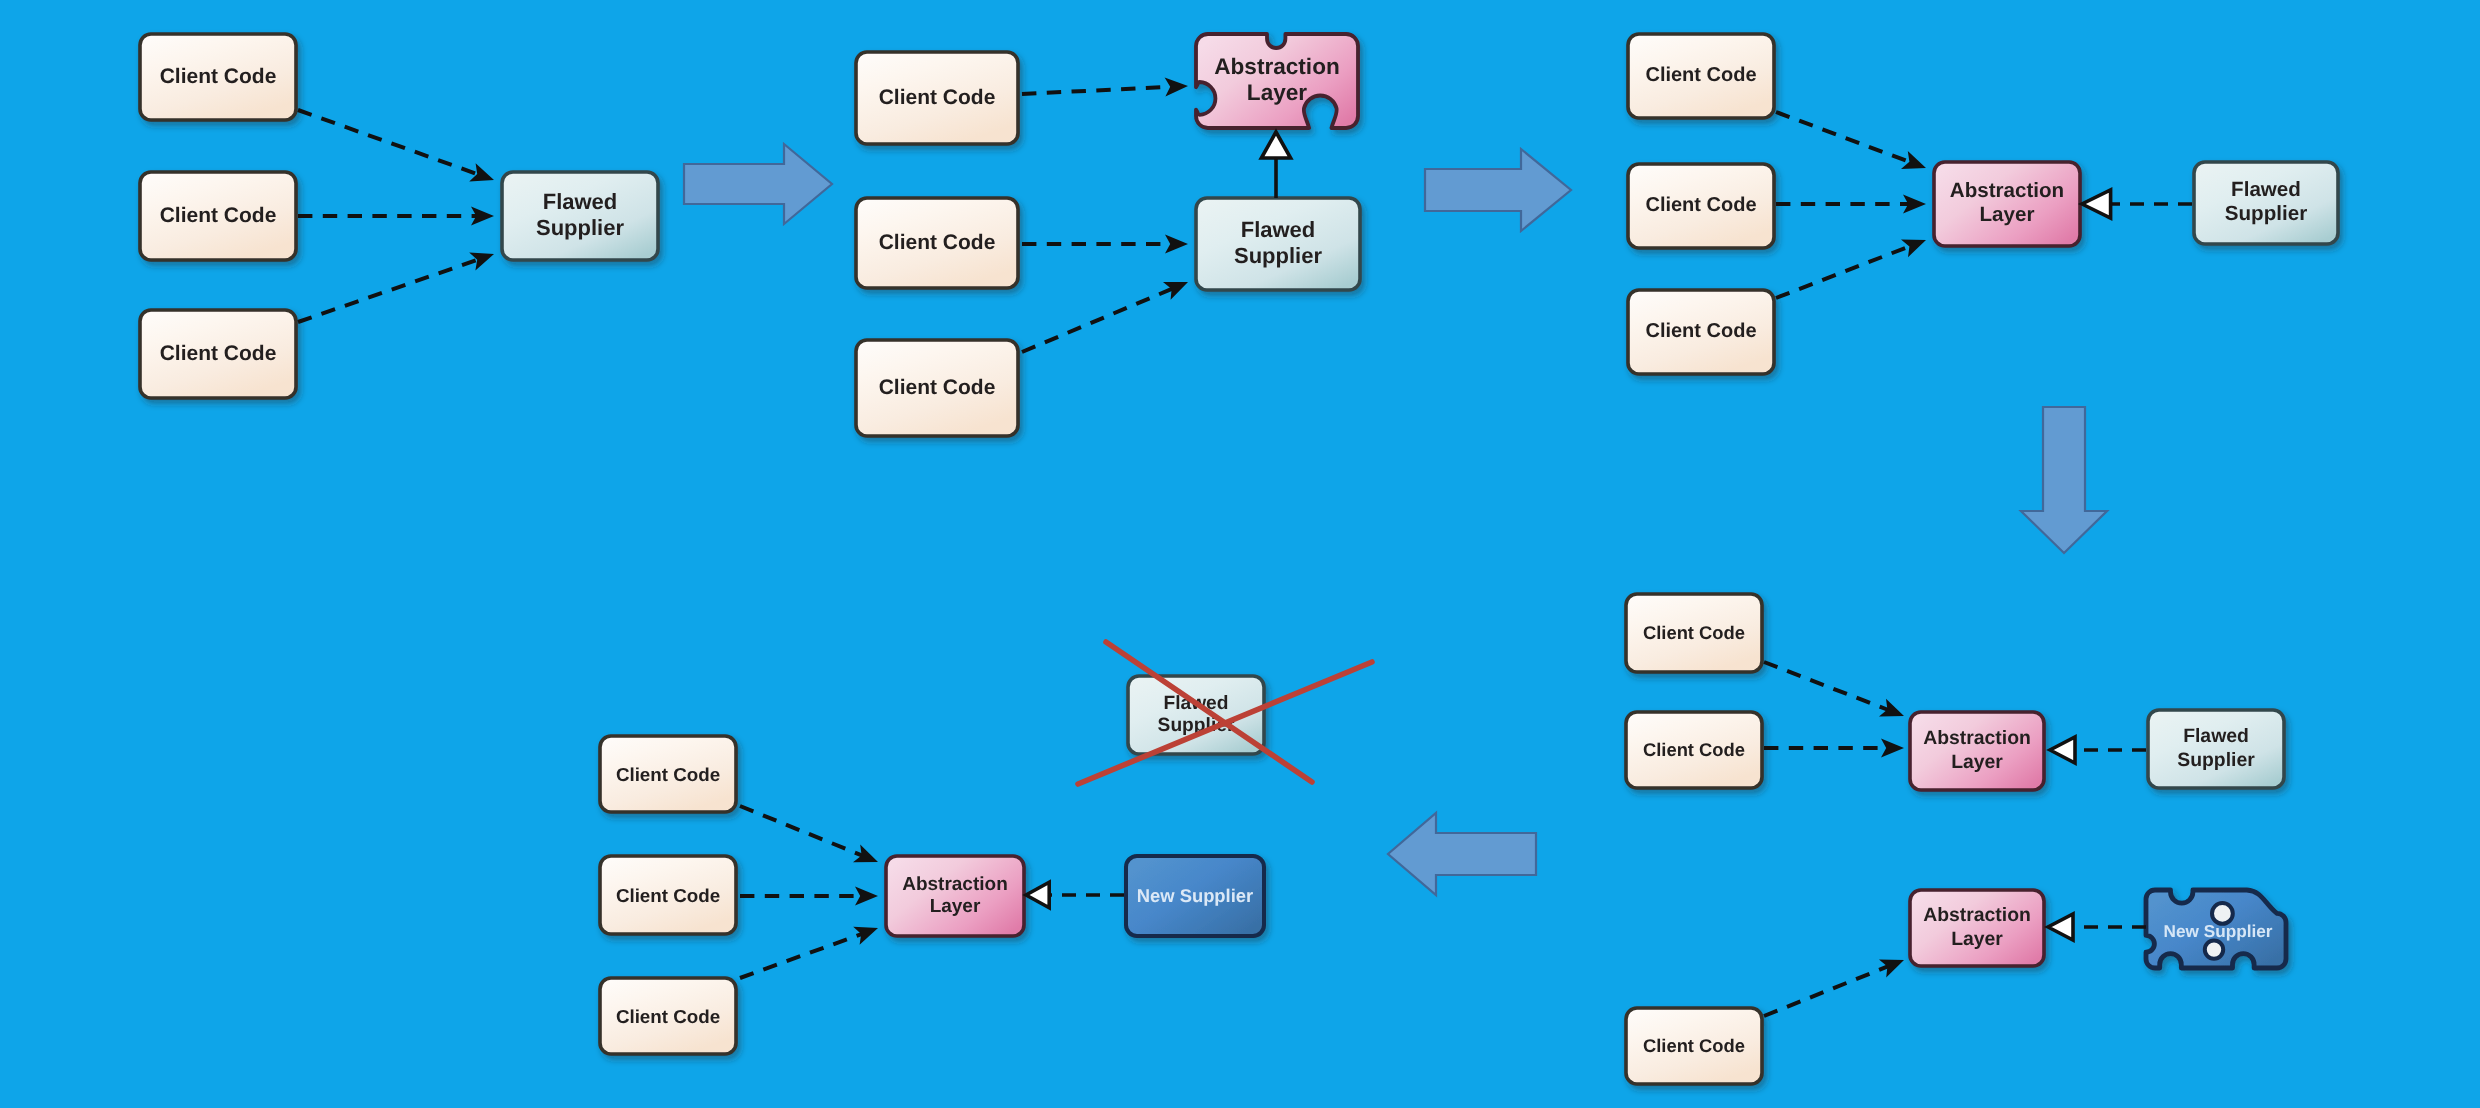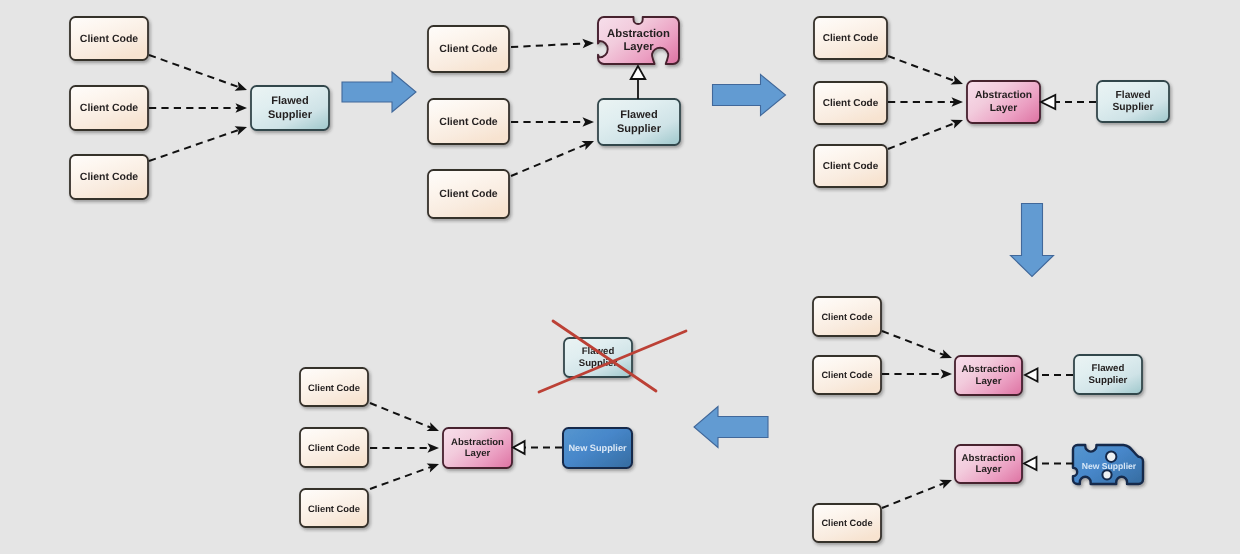--- a/index.html
+++ b/index.html
@@ -1,19 +1,19 @@
 <!DOCTYPE html>
 <html><head>
 <meta charset="utf-8">
 <title>Abstraction Layer Refactoring Diagram</title>
 <style>
   html, body { margin:0; padding:0; background:#ffffff; }
   body { width:1240px; height:554px; overflow:hidden;
          font-family:"Liberation Sans", sans-serif; }
-  #canvas { position:relative; width:1240px; height:554px; background:#e5e5e5; }
+  #canvas { position:relative; width:1240px; height:554px; background:#0ea5e9; }
   svg.board { position:absolute; left:0; top:0; width:1240px; height:554px; display:block; }
   text.nlabel { font-family:"Liberation Sans", sans-serif; font-weight:bold;
                 text-anchor:middle; dominant-baseline:central;
                 -webkit-font-smoothing:antialiased; text-rendering:geometricPrecision; }
 </style>
 </head>
 <body>
 
 <div id="canvas">
 <svg class="board" viewBox="0 0 1240 554" width="1240" height="554">

